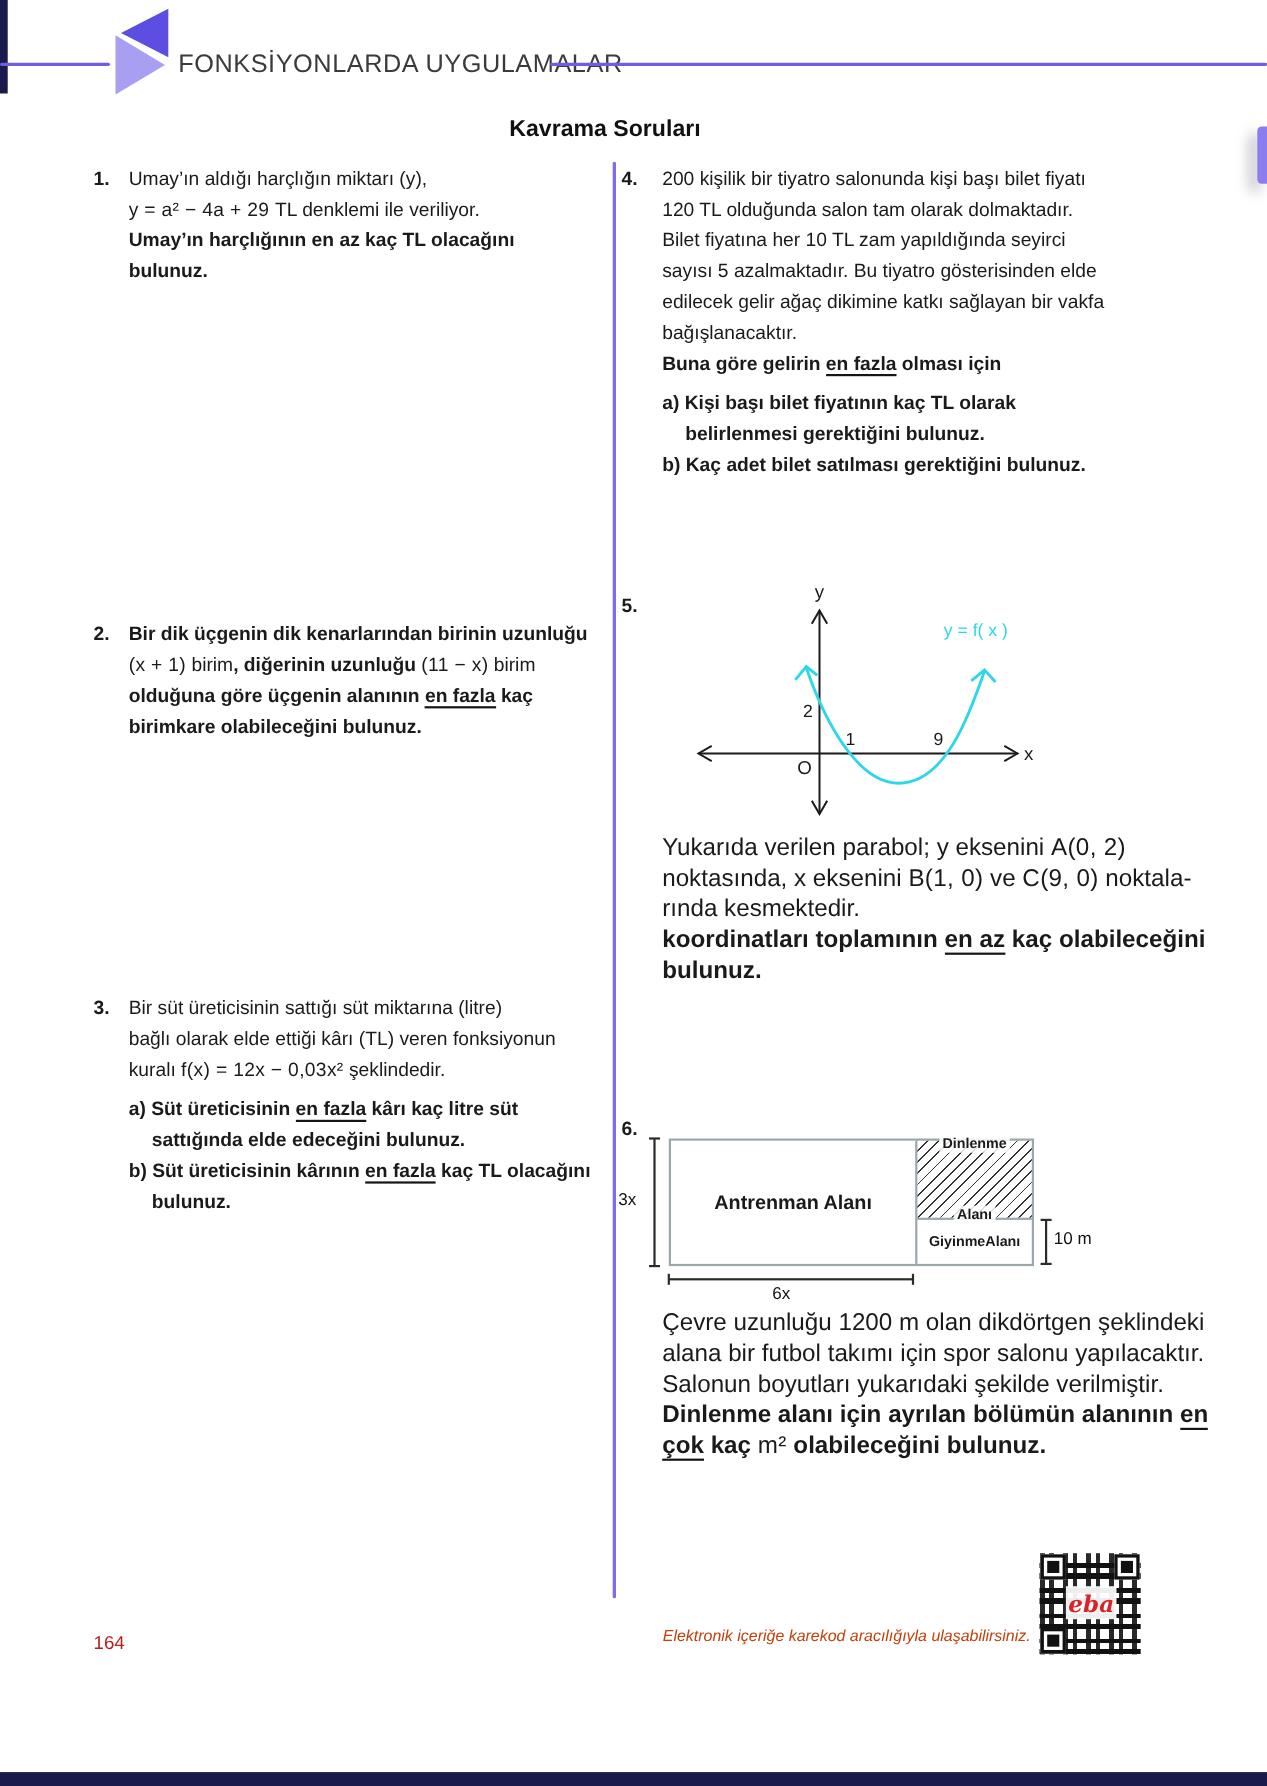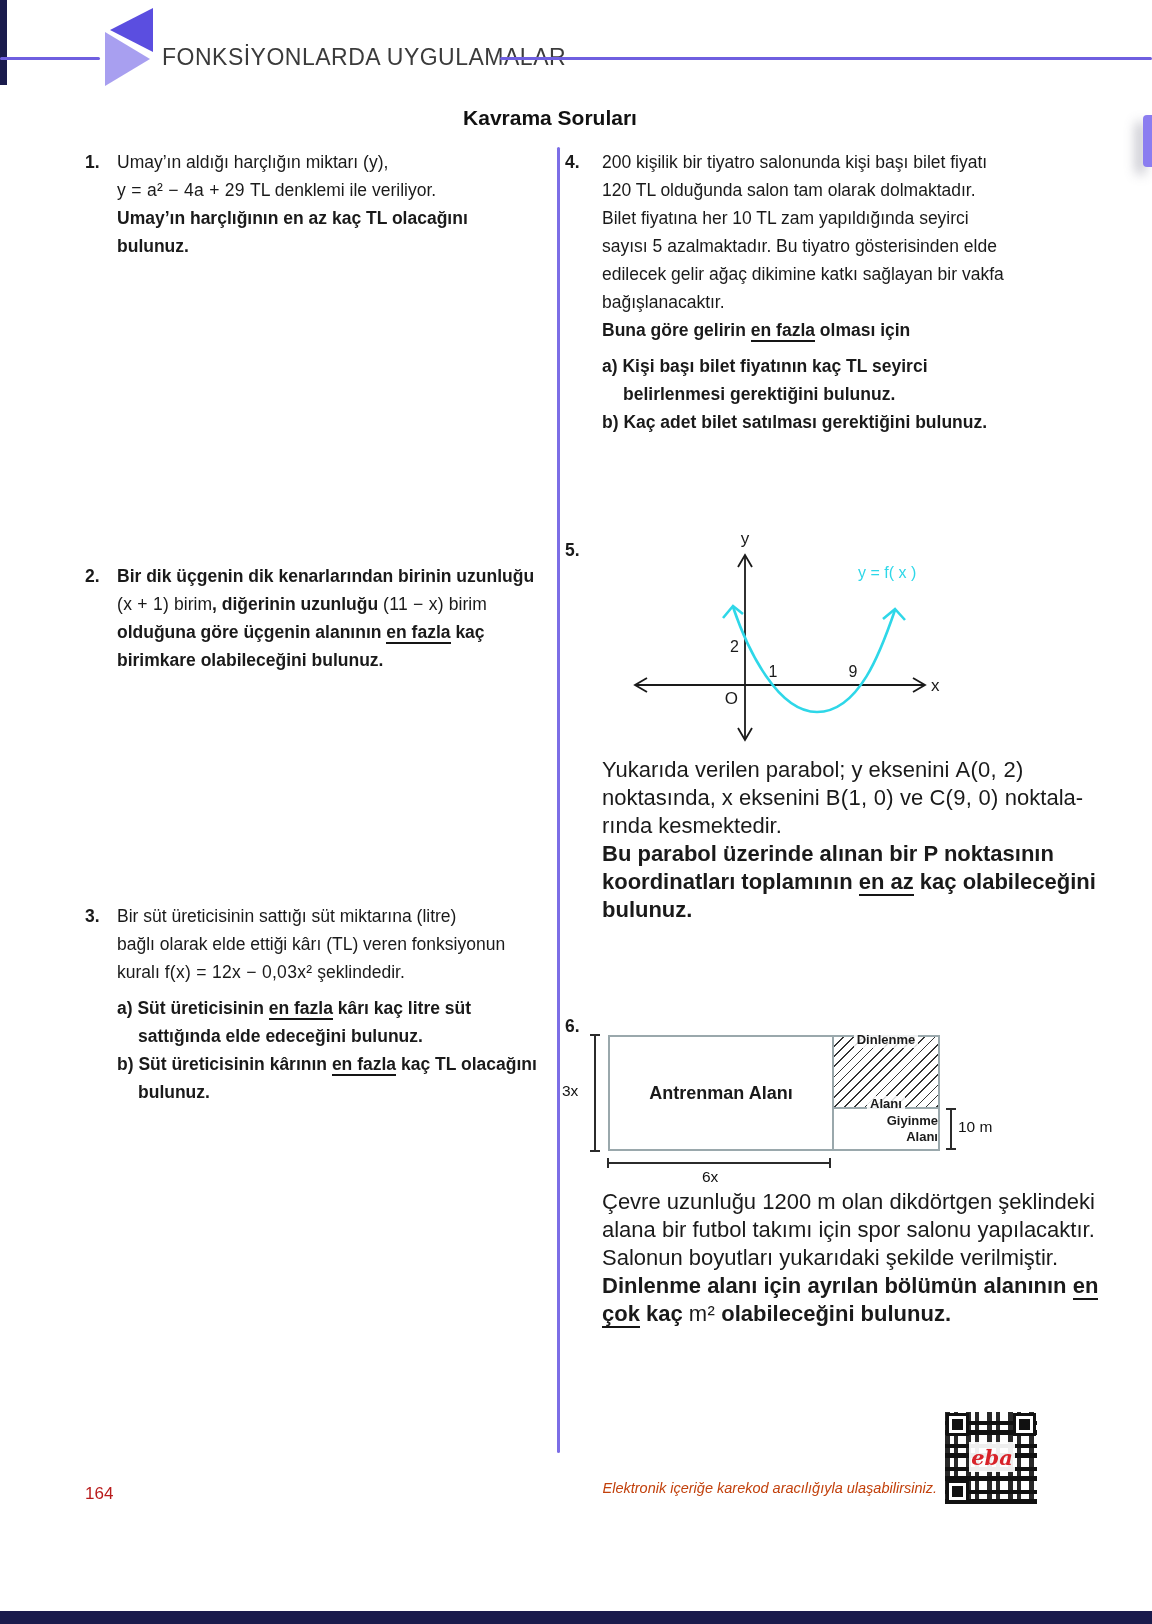--- a/index.html
+++ b/index.html
@@ -42,21 +42,21 @@
   
   .fig6 { position:absolute; left:552px; top:1030px; width:480px; height:160px; }
   .f-outer { position:absolute; left:56px; top:5px; width:332px; height:116px;
              border:2px solid #9aa8ac; box-sizing:border-box; display:flex; }
   .f-main { width:222px; border-right:2px solid #9aa8ac; display:flex; align-items:center; justify-content:center; }
   .f-mainlabel { font-weight:700; font-size:18px; }
   .f-rightcol { flex:1; display:flex; flex-direction:column; }
   .f-rest { height:70px; border-bottom:2px solid #9aa8ac; display:flex; flex-direction:column;
             align-items:center; justify-content:center;
             background:repeating-linear-gradient(135deg, transparent 0 6px, #333 6px 7.2px);gap:48px; }
-  .f-dress { flex:1; display:flex; flex-direction:column; align-items:flex-end; justify-content:center; }
+  .f-dress { flex:1; display:flex; flex-direction:row; align-items:center; justify-content:center; }
   .f-sublabel { font-weight:700; font-size:13px; line-height:1.25; }
   .f-rest .f-sublabel { background:rgba(255,255,255,.85); padding:0 3px; }
   .dim-v { position:absolute; width:2px; background:#2b2b2b; }
   .dim-v::before, .dim-v::after { content:""; position:absolute; left:-4px; width:10px; height:2px; background:#2b2b2b; }
   .dim-v::before { top:-1px; } .dim-v::after { bottom:-1px; }
   .dim-h { position:absolute; height:2px; background:#2b2b2b; }
   .dim-h::before, .dim-h::after { content:""; position:absolute; top:-4px; width:2px; height:10px; background:#2b2b2b; }
   .dim-h::before { left:-1px; } .dim-h::after { right:-1px; }
   .dim-label { position:absolute; font-size:15.5px; color:#111; }
   
@@ -129,21 +129,21 @@
   <div class="q rcol" style="left:565px; top:148px;">
     <span class="qnum">4.</span>
     <div class="qbody">
       <div class="ln"><span>200 kişilik bir tiyatro salonunda kişi başı bilet fiyatı</span></div>
       <div class="ln"><span>120 TL olduğunda salon tam olarak dolmaktadır.</span></div>
       <div class="ln"><span>Bilet fiyatına her 10 TL zam yapıldığında seyirci</span></div>
       <div class="ln"><span>sayısı 5 azalmaktadır. Bu tiyatro gösterisinden elde</span></div>
       <div class="ln"><span>edilecek gelir ağaç dikimine katkı sağlayan bir vakfa</span></div>
       <div class="ln"><span>bağışlanacaktır.</span></div>
       <div class="ln b"><span>Buna göre gelirin </span><span class="u">en fazla</span><span> olması için</span></div>
-      <div class="ln b gap"><span>a) Kişi başı bilet fiyatının kaç TL seyirci</span></div>
+      <div class="ln b gap"><span>a) Kişi başı bilet fiyatının kaç TL olarak</span></div>
       <div class="ln b ind"><span>belirlenmesi gerektiğini bulunuz.</span></div>
       <div class="ln b"><span>b) Kaç adet bilet satılması gerektiğini bulunuz.</span></div>
     </div>
   </div>
 
   <div class="q rcol" style="left:565px; top:536px;">
     <span class="qnum">5.</span>
   </div>
 
   <svg class="graph" width="335" height="232" viewBox="0 0 335 232">
@@ -165,21 +165,20 @@
     <text x="121" y="126" font-size="16" text-anchor="end" fill="#1a1a1a">2</text>
     <text x="155" y="151" font-size="16" text-anchor="middle" fill="#1a1a1a">1</text>
     <text x="235" y="151" font-size="16" text-anchor="middle" fill="#1a1a1a">9</text>
     <text x="240" y="52" font-size="16" fill="#2ed7e8">y = f( x )</text>
   </svg>
 
   <div class="qtext" style="left:602px; top:756px;">
     <div class="ln"><span>Yukarıda verilen parabol; y eksenini </span><span class="m">A(0, 2)</span></div>
     <div class="ln"><span>noktasında, x eksenini </span><span class="m">B(1, 0)</span><span> ve </span><span class="m">C(9, 0)</span><span> noktala-</span></div>
     <div class="ln"><span>rında kesmektedir.</span></div>
-    <div class="ln b"><span>Bu parabol üzerinde alınan bir P noktasının</span></div>
     <div class="ln b"><span>koordinatları toplamının </span><span class="u">en az</span><span> kaç olabileceğini</span></div>
     <div class="ln b"><span>bulunuz.</span></div>
   </div>
 
   <div class="q rcol" style="left:565px; top:1012px;">
     <span class="qnum">6.</span>
   </div>
 
   <div class="fig6">
     <div class="f-outer">

